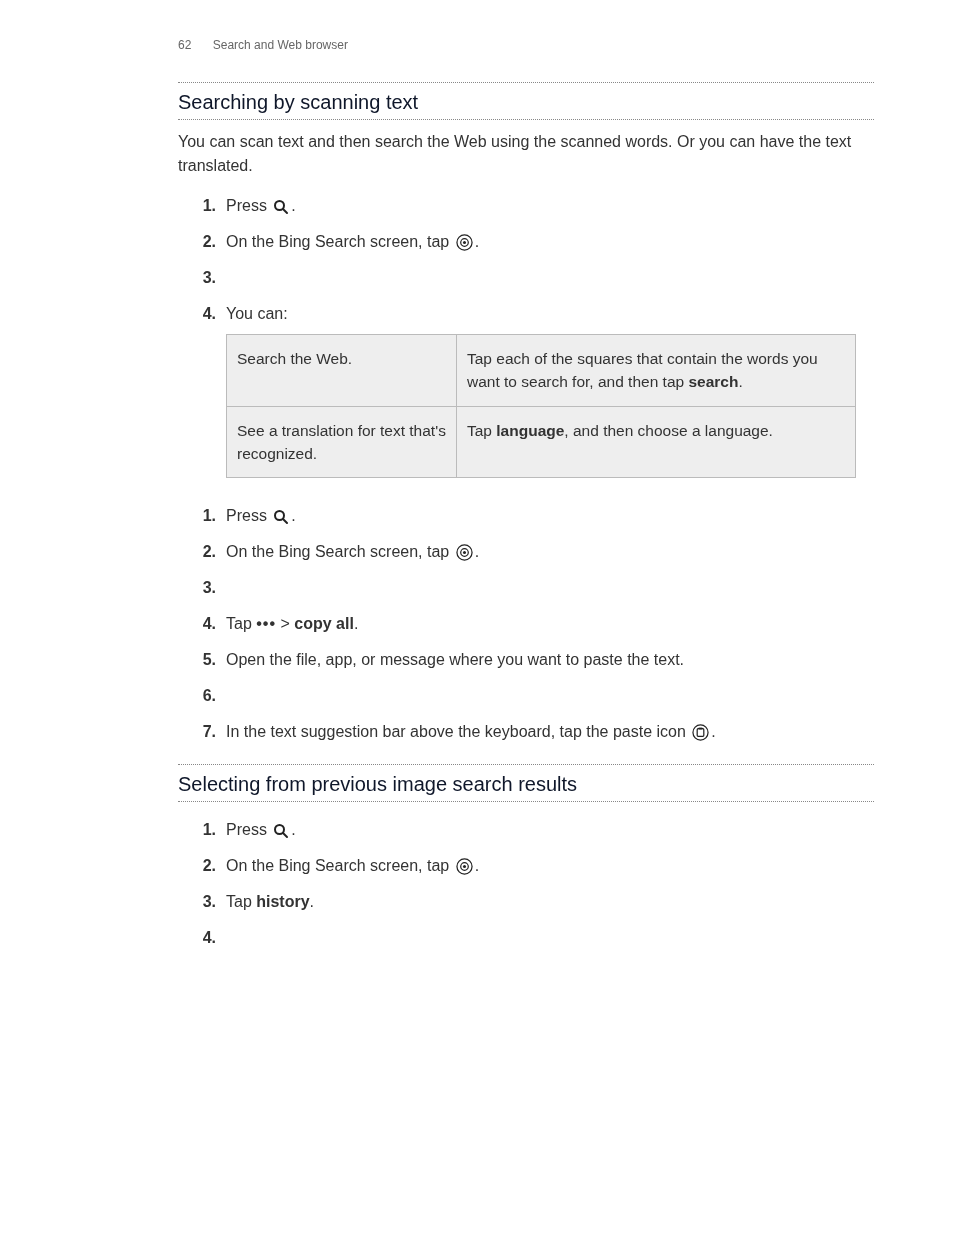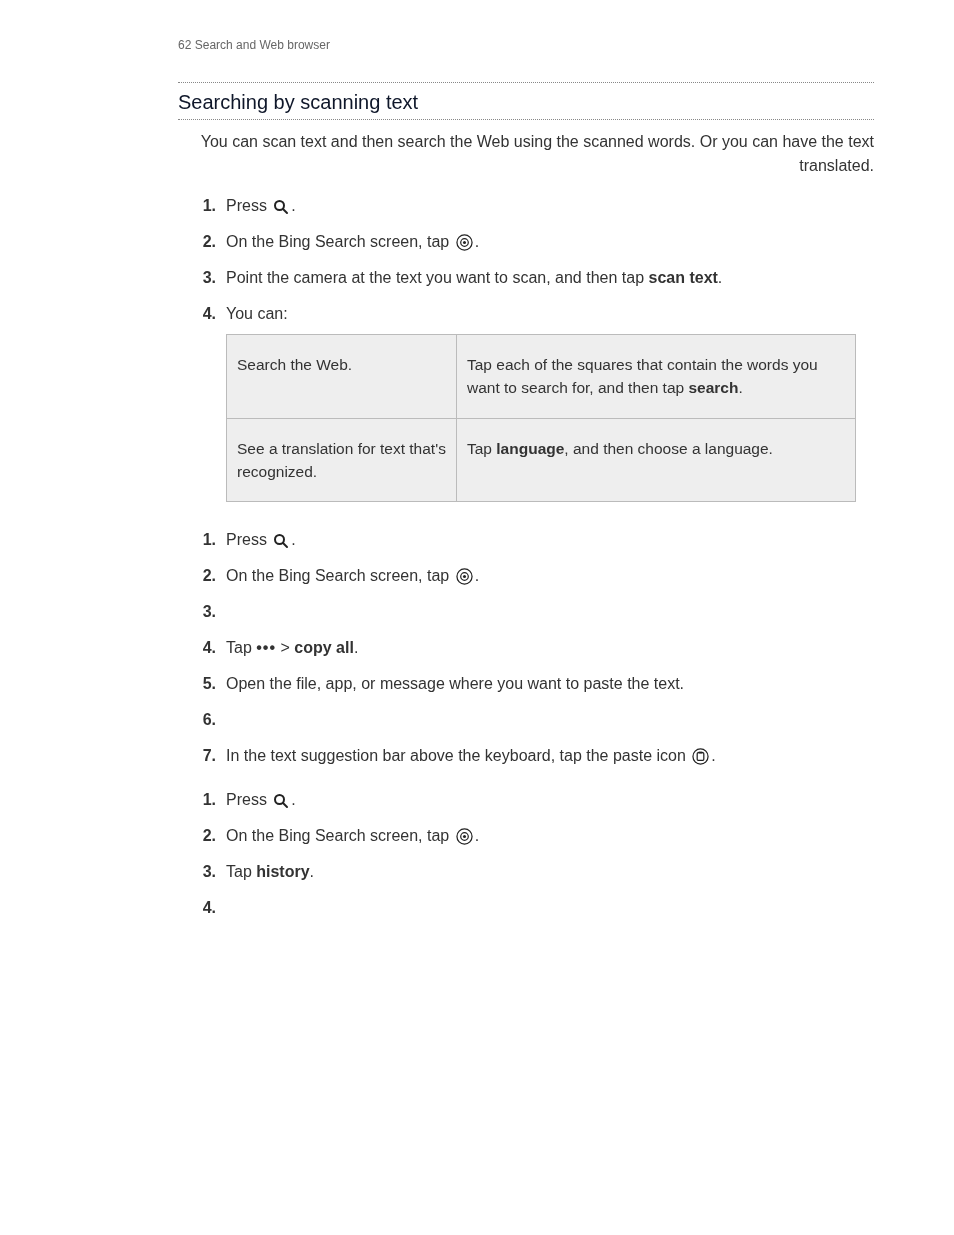--- a/index.html
+++ b/index.html
@@ -13,31 +13,31 @@
     line-height: 1.5;
   }
   .page {
     padding: 36px 80px 0 178px;
   }
   .header {
     font-size: 12px;
     color: #666;
     margin-bottom: 28px;
   }
-  .header .pgno { display:inline-block; }
+  .header .pgno { display:inline-block; margin-right: 18px; }
   .section-title {
     color: #0f172a;
     font-weight: 400;
     font-size: 20px;
     border-top: 1px dotted #888;
     border-bottom: 1px dotted #888;
     padding: 4px 0 2px 0;
     margin: 14px 0 10px 0;
   }
-  .intro { margin: 4px 0 10px 0; text-align: right; }
+  .intro { margin: 4px 0 10px 0; }
   ol.steps {
     list-style: none;
     padding-left: 20px;
     margin: 8px 0 8px 0;
   }
   ol.steps > li {
     display: flex;
     padding: 6px 0;
   }
   ol.steps > li .num {
@@ -57,21 +57,21 @@
   .bold { font-weight: 600; }
   table.opts {
     width: 630px;
     margin: 8px 0 6px 0px;
     border-collapse: collapse;
     font-size: 15.5px;
     background: #eee;
   }
   table.opts td {
     border: 1px solid #bbb;
-    padding: 18px 10px;
+    padding: 12px 10px;
     vertical-align: top;
   }
   table.opts td:first-child { width: 230px; }
   .dots {
     font-weight: bold;
     letter-spacing: 1px;
   }
 </style>
 </head>
 <body>
@@ -107,23 +107,20 @@
           <svg viewBox="0 0 18 18">
               <circle cx="9" cy="9" r="8" fill="none" stroke="#222" stroke-width="1.3"></circle>
               <circle cx="9" cy="9" r="4" fill="none" stroke="#222" stroke-width="1.3"></circle>
               <circle cx="9" cy="9" r="1.6" fill="#222"></circle>
             </svg>
         </span>.
       </span>
     </li>
     <li>
       <span class="num">3.</span>
-      <span class="body">
-        <span>Point the camera at the text you want to scan, and then tap </span><span class="bold">scan text</span>.
-      </span>
     </li>
     <li>
       <span class="num">4.</span>
       <span class="body">
         <span>You can:</span>
         <table class="opts">
           <tbody>
               <tr>
             <td>Search the Web.</td>
             <td>
@@ -193,20 +190,21 @@
           <svg viewBox="0 0 18 18">
               <circle cx="9" cy="9" r="8" fill="none" stroke="#222" stroke-width="1.3"></circle>
               <rect x="5.5" y="5" width="7" height="8" rx="1" fill="none" stroke="#222" stroke-width="1.3"></rect>
               <rect x="7" y="3.8" width="4" height="2" fill="#222"></rect>
             </svg>
         </span>.
       </span>
     </li>
   </ol>
 
+  <h3 class="section-title">Selecting from previous image search results</h3>
 
   <ol class="steps">
     <li>
       <span class="num">1.</span>
       <span class="body">
         <span>Press </span>
         <span class="icon">
           <svg viewBox="0 0 16 16">
               <circle cx="6.5" cy="6.5" r="4.5" fill="none" stroke="#222" stroke-width="2"></circle>
               <line x1="10" y1="10" x2="14" y2="14" stroke="#222" stroke-width="2" stroke-linecap="round"></line>

